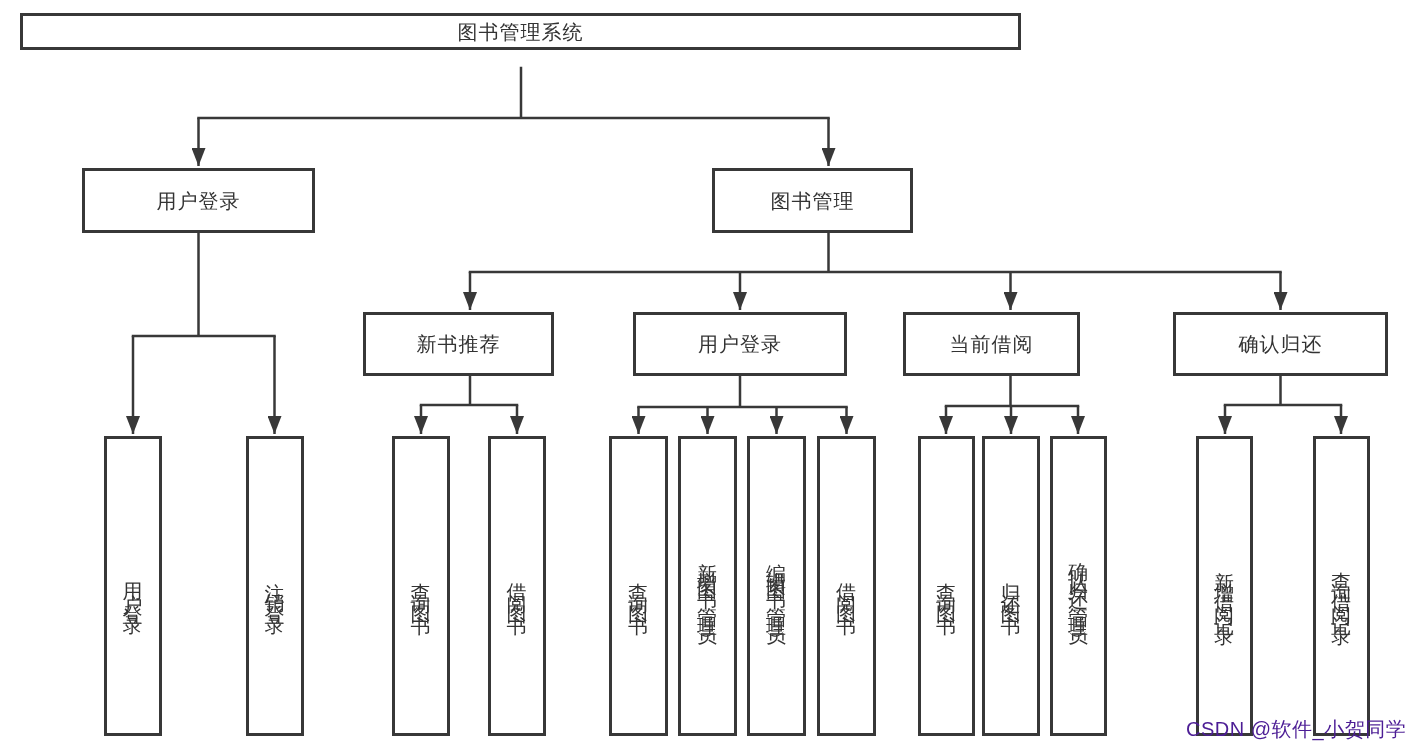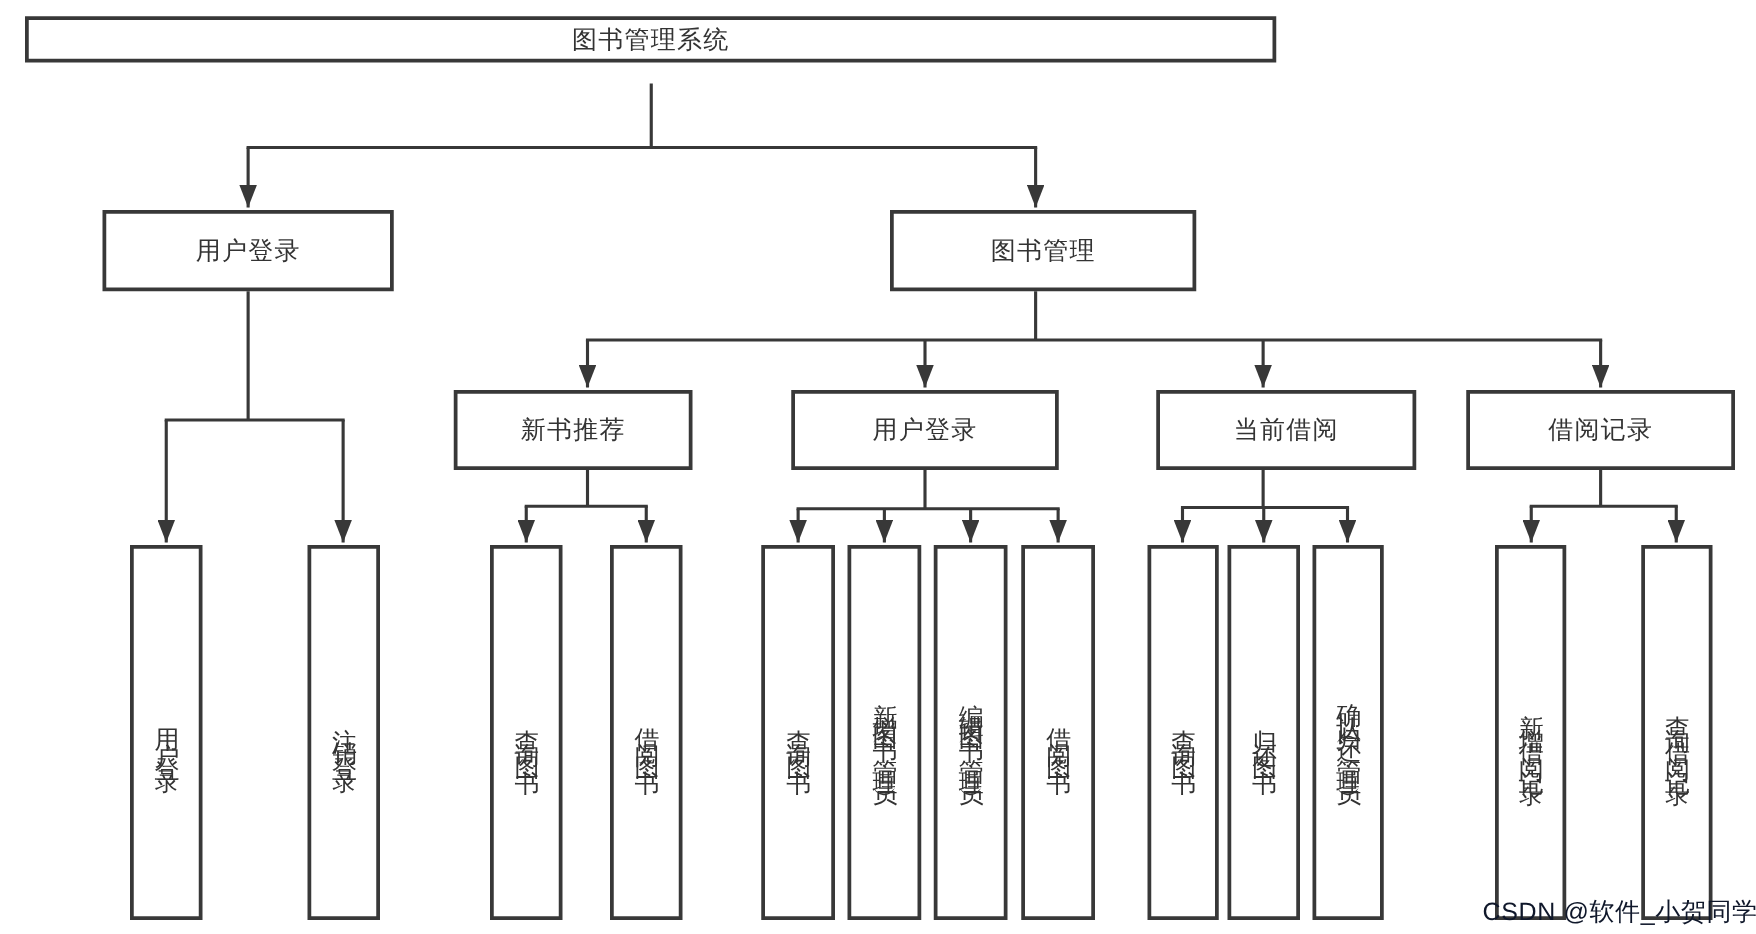--- a/index.html
+++ b/index.html
@@ -35,21 +35,21 @@
     letter-spacing: 11px;
     font-size: 20px;
     padding-top: 6px;
   }
   .vbox.dense { letter-spacing: 9px; padding-top: 2px; }
   .watermark {
     position: absolute;
     left: 1186px;
     top: 716px;
     font-size: 20px;
-    color: #0f172a;
+    color: #4c1d95;
     letter-spacing: 0.5px;
     white-space: nowrap;
   }
 </style>
 </head>
 <body>
 
 <div class="canvas">
 
   <svg class="connectors" width="1405" height="747" viewBox="0 0 1405 747" xmlns="http://www.w3.org/2000/svg">
@@ -86,26 +86,26 @@
       <line x1="1011" y1="406" x2="1011" y2="434" marker-end="url(#arw)"></line>
       <line x1="1078" y1="406" x2="1078" y2="434" marker-end="url(#arw)"></line>
       <line x1="1225" y1="405" x2="1225" y2="434" marker-end="url(#arw)"></line>
       <line x1="1341" y1="405" x2="1341" y2="434" marker-end="url(#arw)"></line>
     </g>
   </svg>
 
   <div class="box" style="left:20px; top:13px; width:1001px; height:37px;">图书管理系统</div>
 
   <div class="box" style="left:82px; top:168px; width:233px; height:65px;">用户登录</div>
-  <div class="box" style="left:712px; top:168px; width:245px; height:65px;">图书管理</div>
+  <div class="box" style="left:712px; top:168px; width:201px; height:65px;">图书管理</div>
 
   <div class="box" style="left:363px; top:312px; width:191px; height:64px;">新书推荐</div>
   <div class="box" style="left:633px; top:312px; width:214px; height:64px;">用户登录</div>
-  <div class="box" style="left:903px; top:312px; width:208px; height:64px;margin-left:22px;">当前借阅</div>
-  <div class="box" style="left:1173px; top:312px; width:215px; height:64px;">借阅记录</div>
+  <div class="box" style="left:903px; top:312px; width:177px; height:64px;">当前借阅</div>
+  <div class="box" style="left:1173px; top:312px; width:215px; height:64px;">确认归还</div>
 
   <div class="box vbox" style="left:104px; top:436px; width:58px; height:300px;">用户登录</div>
   <div class="box vbox" style="left:246px; top:436px; width:58px; height:300px;">注销登录</div>
 
   <div class="box vbox" style="left:392px; top:436px; width:58px; height:300px;">查询图书</div>
   <div class="box vbox" style="left:488px; top:436px; width:58px; height:300px;">借阅图书</div>
 
   <div class="box vbox" style="left:609px; top:436px; width:59px; height:300px;">查询图书</div>
   <div class="box vbox dense" style="left:678px; top:436px; width:59px; height:300px;">新增图书（管理员）</div>
   <div class="box vbox dense" style="left:747px; top:436px; width:59px; height:300px;">编辑图书（管理员）</div>

